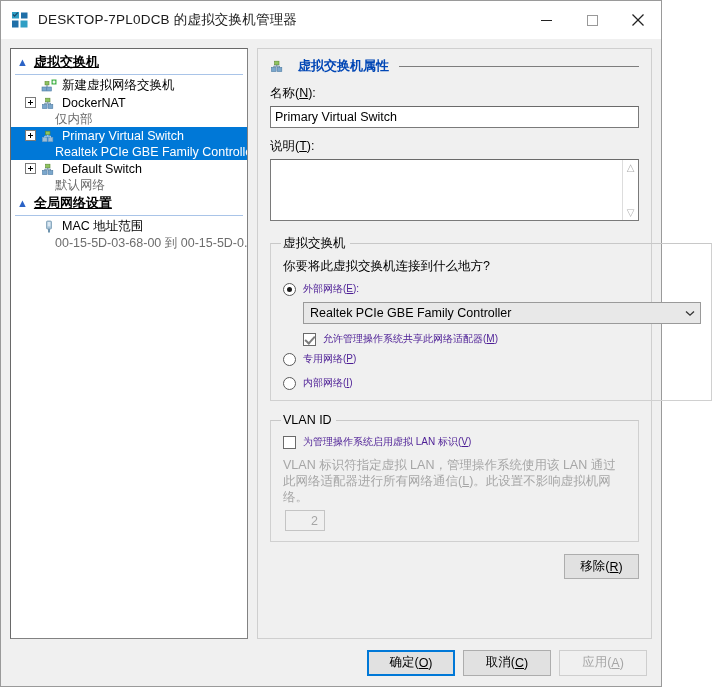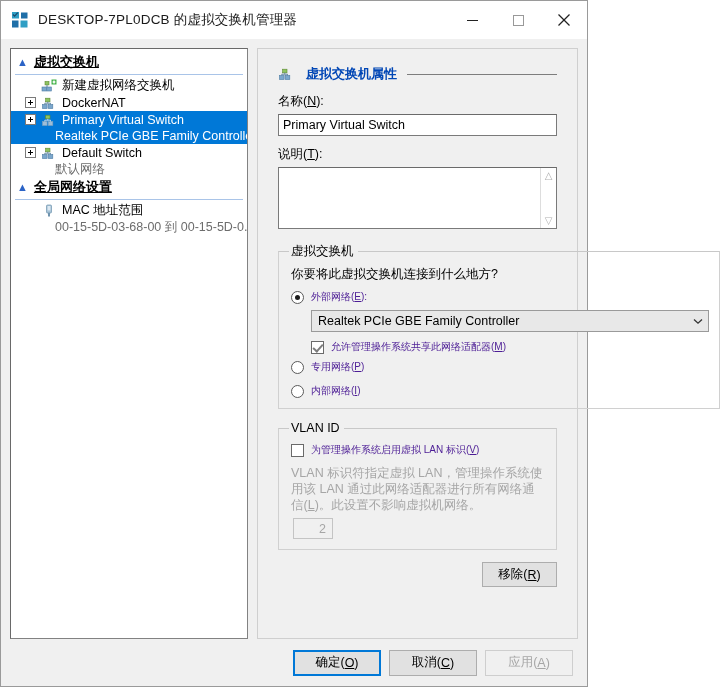--- a/index.html
+++ b/index.html
@@ -5,21 +5,21 @@
   * { box-sizing: border-box; }
   html, body {
     margin: 0; padding: 0;
     width: 722px; height: 687px;
     font-family: "Liberation Sans", "DejaVu Sans", sans-serif;
     font-size: 12px;
     background: #ffffff;
     overflow: hidden;
   }
   .window {
-    width: 588px; height: 687px;
+    width: 662px; height: 687px;
     background: #f0f0f0;
     border: 1px solid #9a9a9a;
     display: flex; flex-direction: column;
     position: relative;
   }
   
   .titlebar {
     height: 38px; background: #ffffff;
     display: flex; align-items: center;
     flex: 0 0 38px;
@@ -72,21 +72,21 @@
   .tree-icon { width: 16px; height: 16px; margin-right: 5px; flex: 0 0 16px; }
   .tree-sub {
     height: 16px; padding-left: 44px; font-size: 12.5px;
     color: #6d6d6d; white-space: nowrap; display: flex; align-items: center;
   }
   .tree-sub.white { color: #ffffff; }
   
   .detail-panel {
     flex: 1 1 auto; background: #f0f0f0;
     border: 1px solid #cfcfcf;
-    padding: 8px; position: relative; min-width: 0;
+    padding: 0; position: relative; min-width: 0;
   }
   .detail-inner { padding: 8px 12px 0 12px; }
   .panel-head { display: flex; align-items: center; gap: 7px; margin-bottom: 10px; }
   .panel-head .ph-title {
     color: #0046b5; font-weight: bold; font-size: 13px; white-space: nowrap;
   }
   .panel-head .ph-rule { flex: 1 1 auto; height: 1px; background: #7d7d7d; margin-left: 3px; }
   .field-label { font-size: 12.5px; color: #000; margin-bottom: 4px; }
   .text-input {
     width: 100%; height: 22px; background: #ffffff;
@@ -239,20 +239,21 @@
               <rect x="7.2" y="9.5" width="4.6" height="4" fill="#7ba7cc" stroke="#4c7ba3" stroke-width=".6"></rect>
               <rect x="4.6" y="3.2" width="4.4" height="3.6" fill="#8fc45f" stroke="#5c8a33" stroke-width=".6"></rect>
               <line x1="6.8" y1="6.8" x2="6.8" y2="8.2" stroke="#5a7f9c" stroke-width=".9"></line>
               <line x1="3.8" y1="8.2" x2="9.5" y2="8.2" stroke="#5a7f9c" stroke-width=".9"></line>
               <line x1="3.8" y1="8.2" x2="3.8" y2="9.5" stroke="#5a7f9c" stroke-width=".9"></line>
               <line x1="9.5" y1="8.2" x2="9.5" y2="9.5" stroke="#5a7f9c" stroke-width=".9"></line>
             </svg>
           </span>
           <span>DockerNAT</span>
         </div>
+        <div class="tree-sub">仅内部</div>
       </div>
 
       <div class="tree-group selected">
         <div class="tree-row">
           <span class="expander"></span>
           <span class="tree-icon">
             <svg width="16" height="16" viewBox="0 0 16 16">
               <rect x="1.5" y="9.5" width="4.6" height="4" fill="#9dbdd8" stroke="#7ba0bf" stroke-width=".6"></rect>
               <rect x="7.2" y="9.5" width="4.6" height="4" fill="#9dbdd8" stroke="#7ba0bf" stroke-width=".6"></rect>
               <rect x="4.6" y="3.2" width="4.4" height="3.6" fill="#8fc45f" stroke="#5c8a33" stroke-width=".6"></rect>

